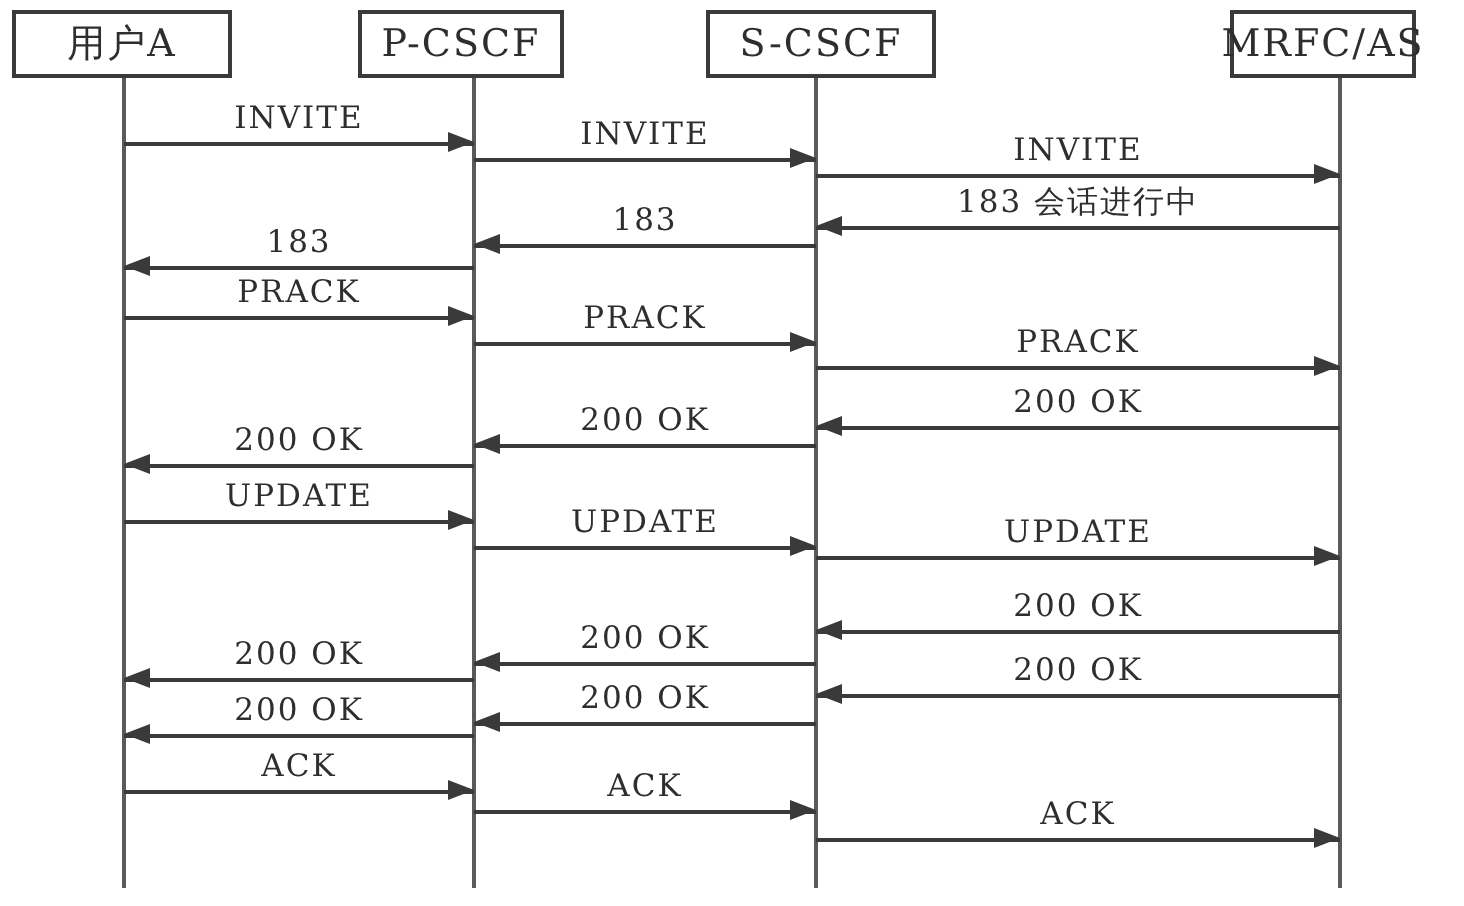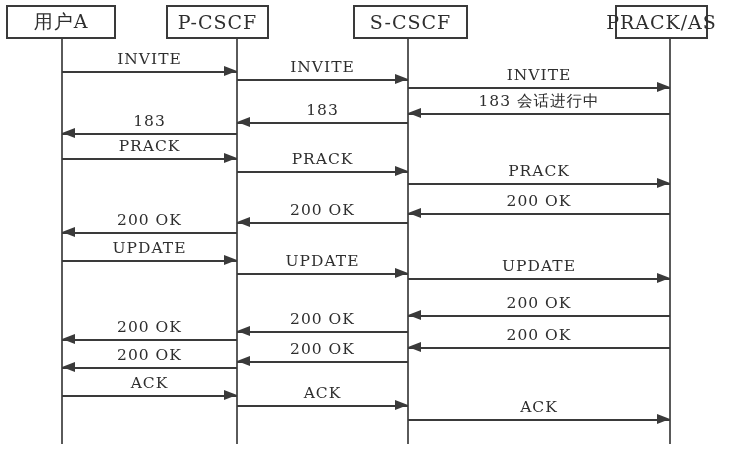--- a/index.html
+++ b/index.html
@@ -55,30 +55,30 @@
   .arrowhead.left{border-right:13px solid var(--line,#3a3a3a);}
 </style>
 </head>
 <body>
 
 <div id="stage" style="width: 732px; height: 453px;">
     <div class="actor-box" style="left: 6px; top: 5px; width: 110px; height: 34px;">
       <div class="actor-label">用户A</div>
     </div>
     <div class="lifeline" style="left: 61px; top: 39px; height: 405px;"></div>
-    <div class="actor-box" style="left: 166px; top: 5px; width: 103px; height: 34px;">
+    <div class="actor-box" style="left: 179px; top: 5px; width: 103px; height: 34px;">
       <div class="actor-label">P-CSCF</div>
     </div>
     <div class="lifeline" style="left: 236px; top: 39px; height: 405px;"></div>
     <div class="actor-box" style="left: 353px; top: 5px; width: 115px; height: 34px; justify-content: center;">
       <div class="actor-label">S-CSCF</div>
     </div>
     <div class="lifeline" style="left: 407px; top: 39px; height: 405px;"></div>
     <div class="actor-box" style="left: 615px; top: 5px; width: 93px; height: 34px;">
-      <div class="actor-label">PRACK/AS</div>
+      <div class="actor-label">MRFC/AS</div>
     </div>
     <div class="lifeline" style="left: 669px; top: 39px; height: 405px;"></div>
     <div class="msg-line" style="left: 62px; top: 71px; width: 175px;"></div>
     <div class="arrowhead right" style="left: 224px; top: 66px;"></div>
     <div class="msg-label" style="left: 62px; top: 50px; width: 175px;">INVITE</div>
     <div class="msg-line" style="left: 237px; top: 79px; width: 171px;"></div>
     <div class="arrowhead right" style="left: 395px; top: 74px;"></div>
     <div class="msg-label" style="left: 237px; top: 58px; width: 171px;">INVITE</div>
     <div class="msg-line" style="left: 408px; top: 87px; width: 262px;"></div>
     <div class="arrowhead right" style="left: 657px; top: 82px;"></div>

